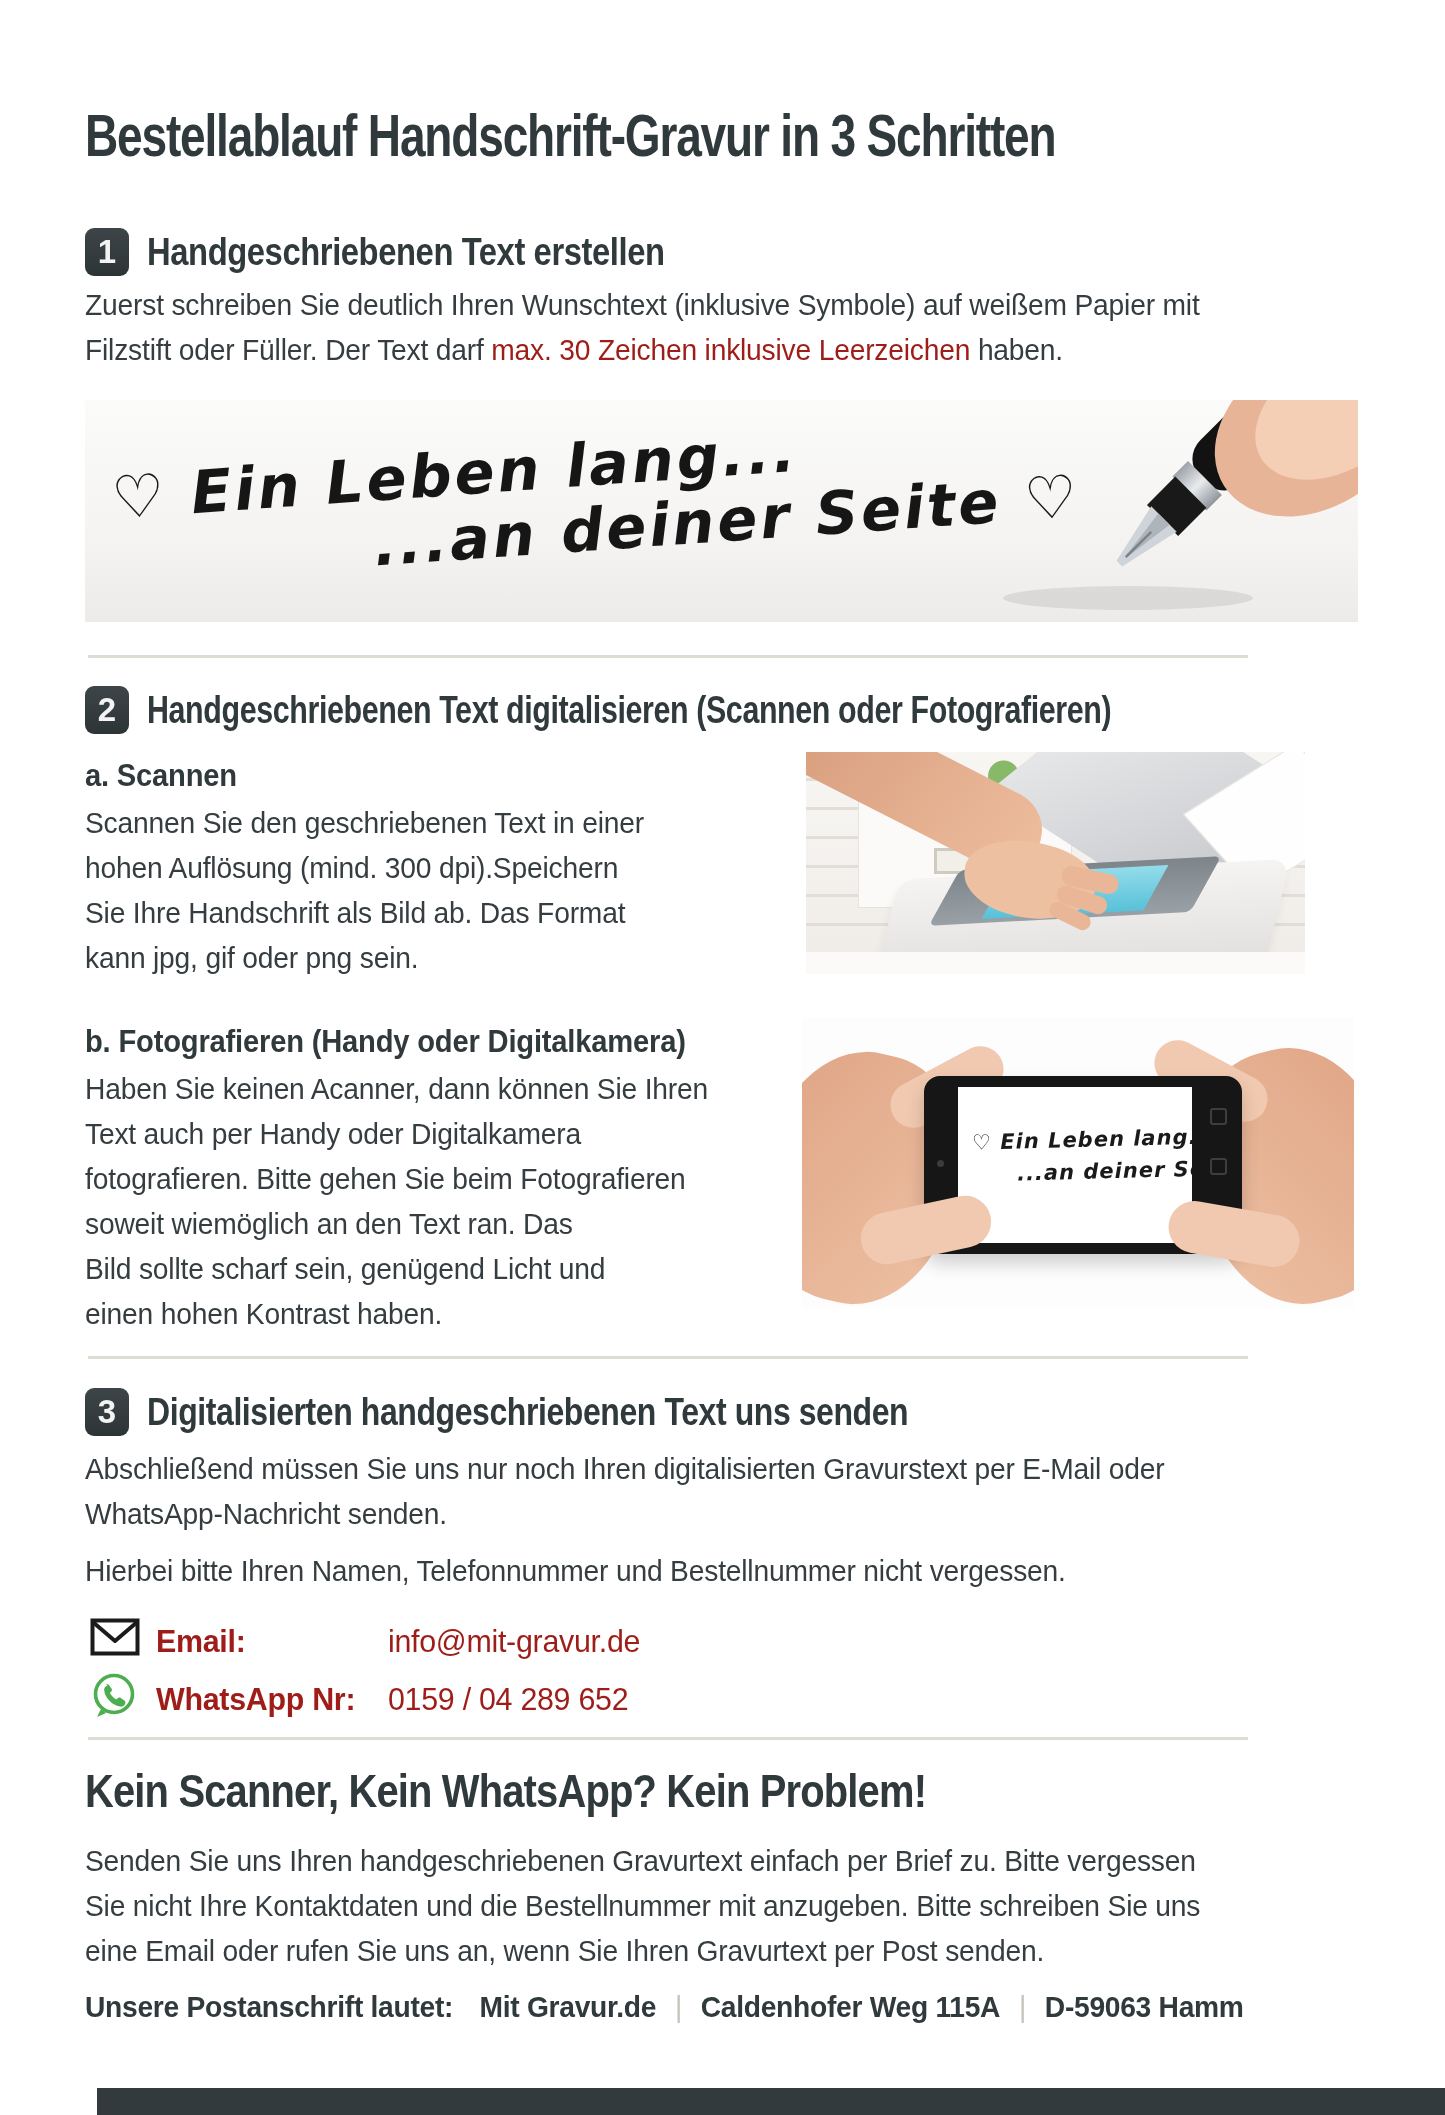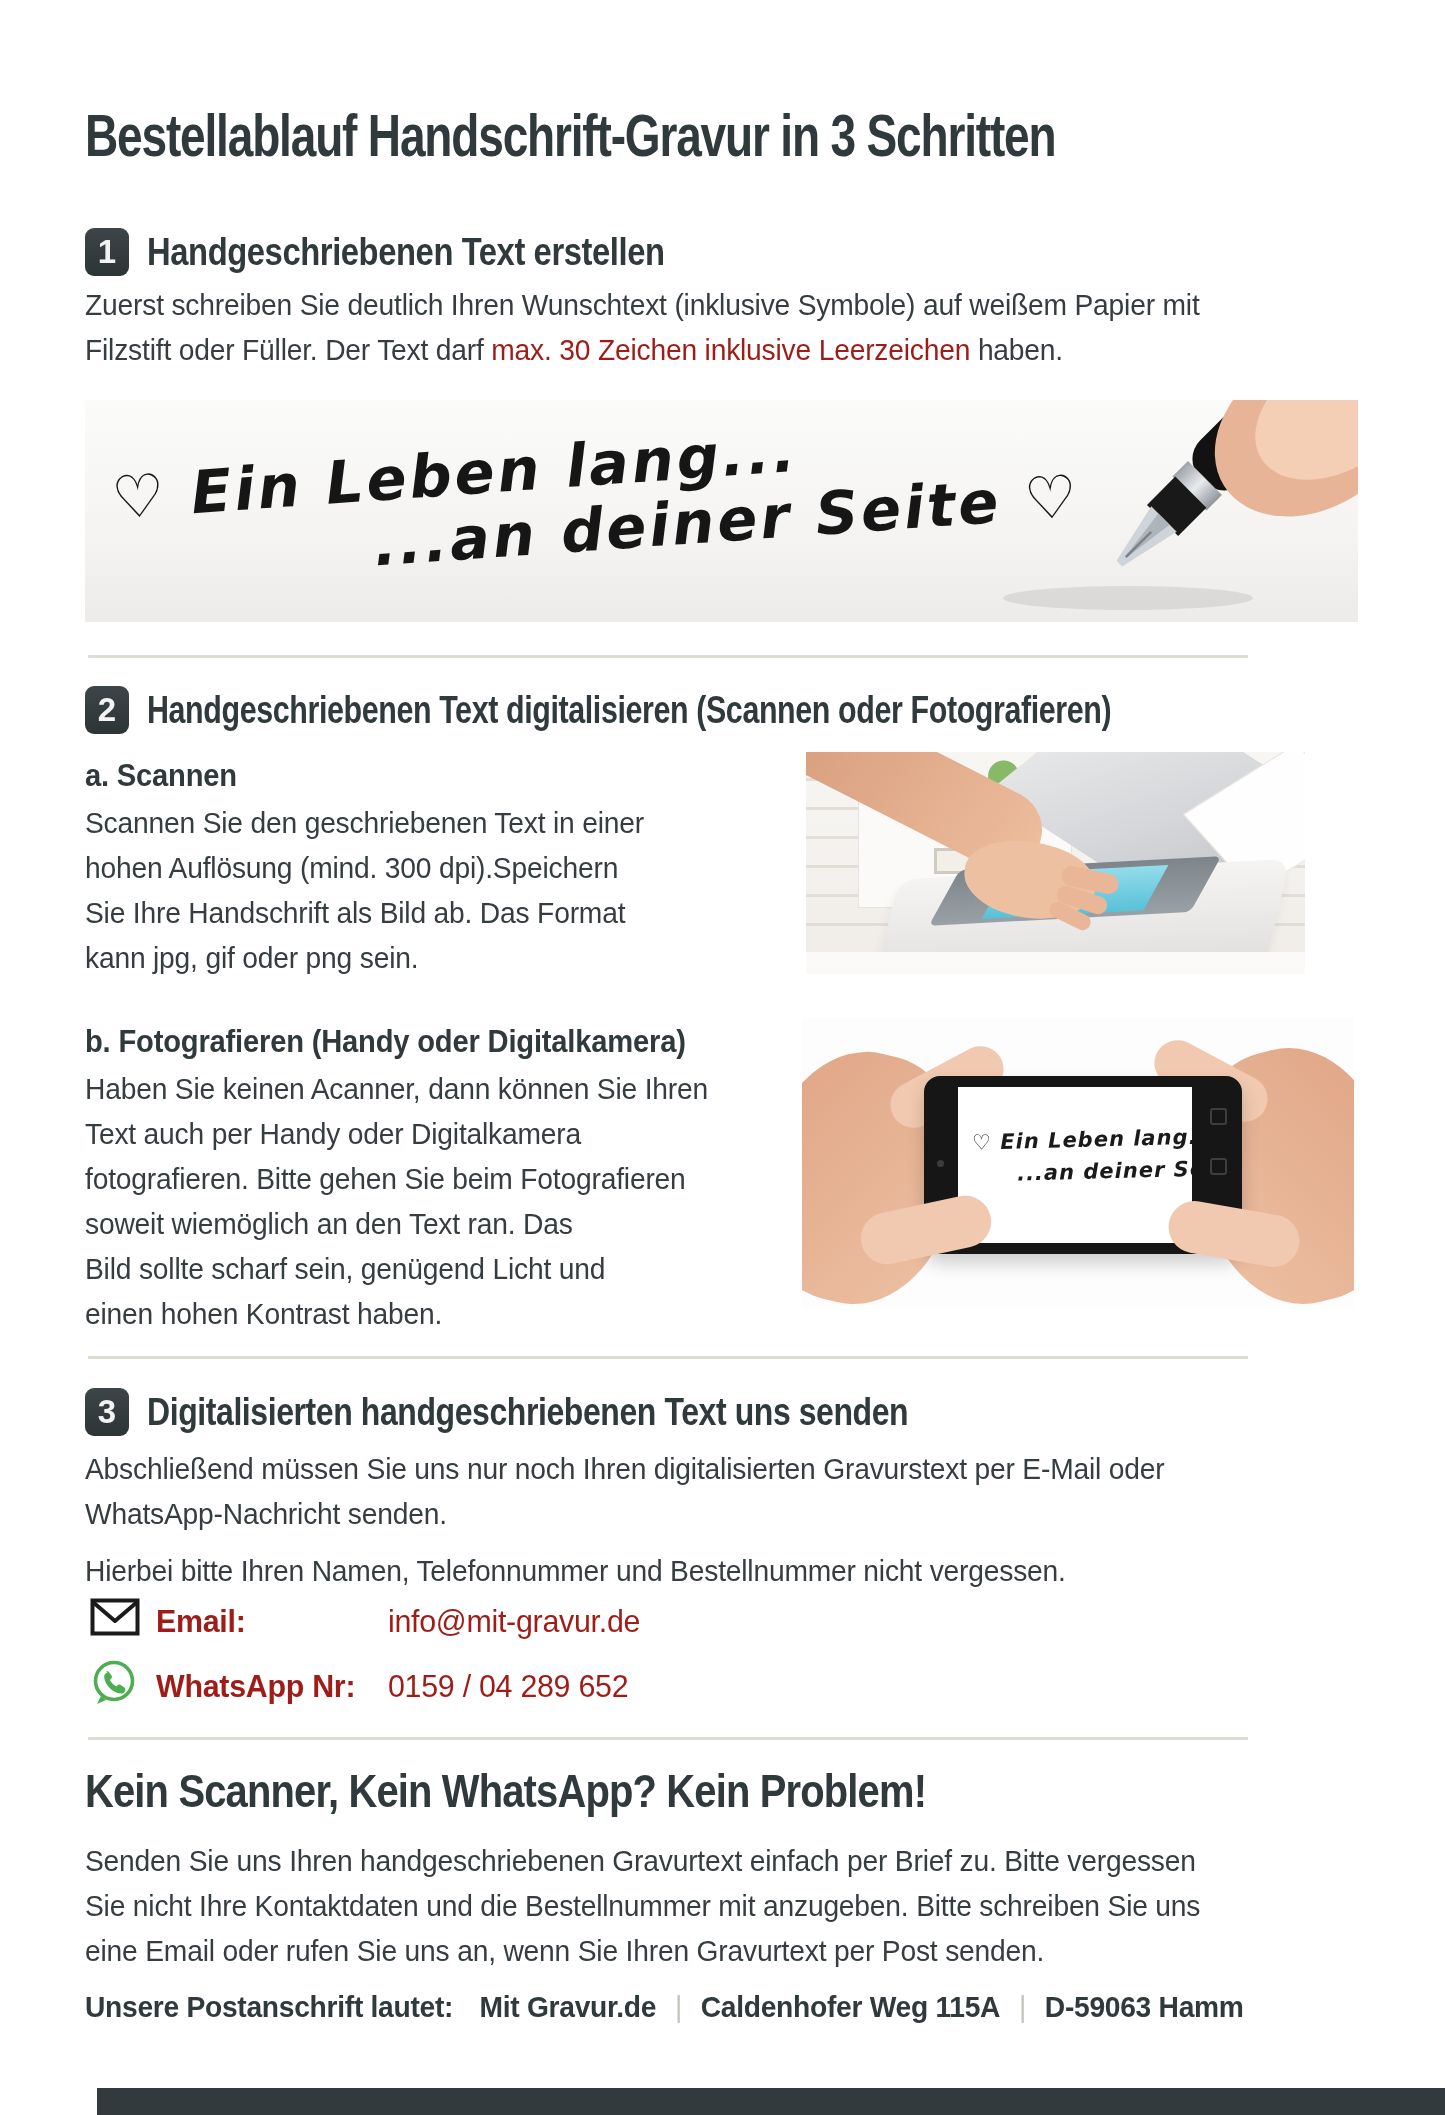--- a/index.html
+++ b/index.html
@@ -24,21 +24,21 @@
         transform:scaleX(0.94);transform-origin:0 0;}
   .prewrap{white-space:pre-line;}
   .red{color:#9e1d18;}
   .sub-title{font-size:31px;font-weight:700;letter-spacing:-0.2px;color:#30393b;
              transform:scaleX(0.94);transform-origin:0 0;}
 
   .divider{height:3px;background:#dfdcd4;}
 
   
   .contact-grid{left:90px;display:grid;grid-template-columns:66px 232px auto;
-                row-gap:14px;align-items:center;font-size:32px;}
+                row-gap:7px;align-items:center;font-size:32px;margin-top:20px;}
   .c-label{color:#9e1d18;font-weight:700;letter-spacing:-0.3px;white-space:nowrap;
            transform:scaleX(0.95);transform-origin:0 50%;}
   .c-value{color:#9e1d18;letter-spacing:-0.3px;white-space:nowrap;
            transform:scaleX(0.95);transform-origin:0 50%;}
 
   
   .address{left:85px;display:flex;align-items:baseline;font-size:30px;font-weight:700;
            letter-spacing:-0.3px;white-space:nowrap;color:#30393b;
            transform:scaleX(0.94);transform-origin:0 0;}
   .addr-label{margin-right:28px;}

